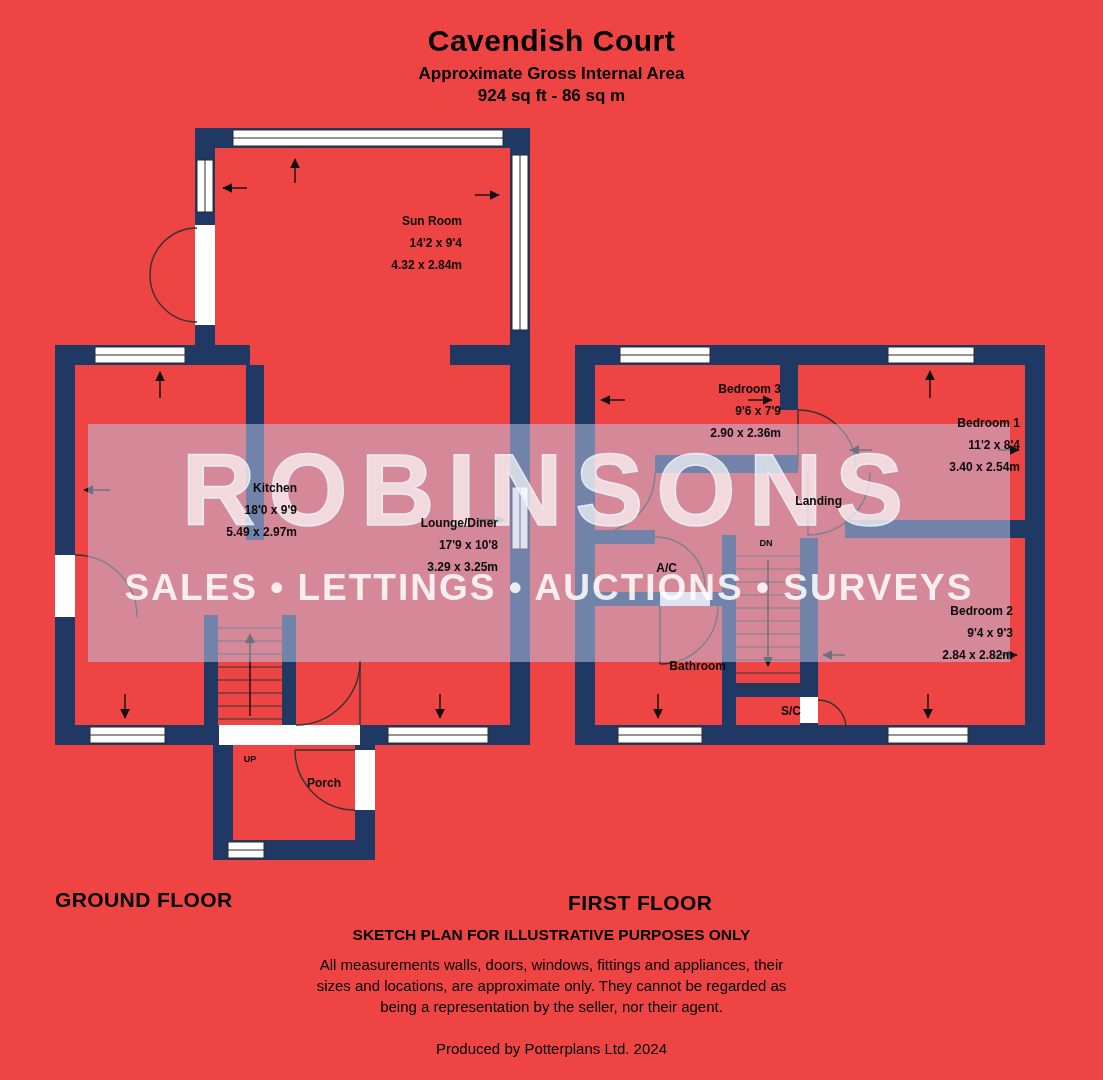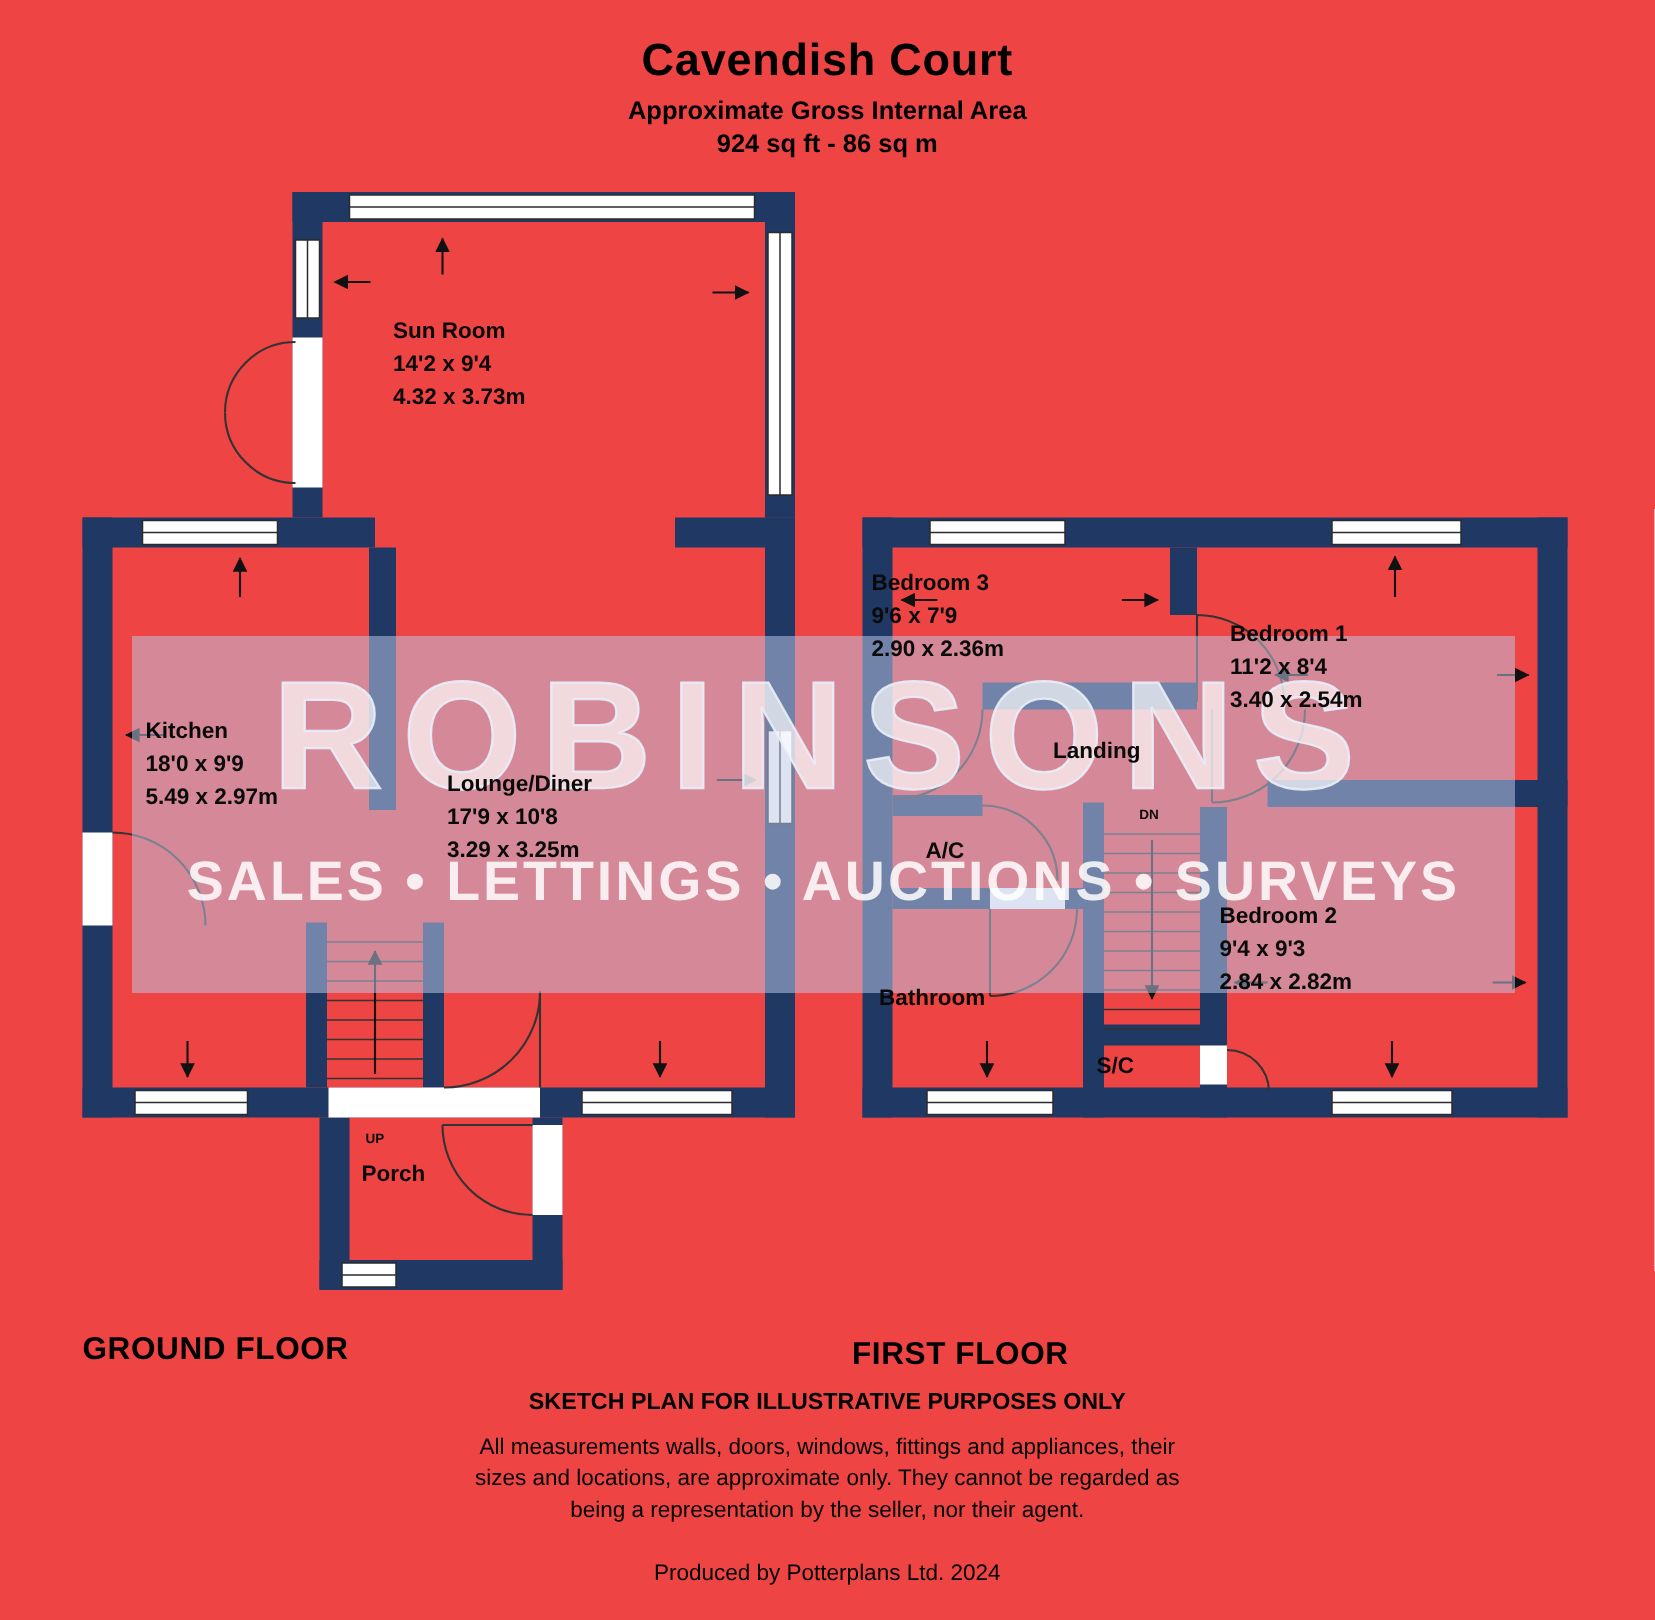--- a/index.html
+++ b/index.html
@@ -10,21 +10,21 @@
   .hdr.sub{top:64px;font-size:17px;}
   .hdr.area{top:86px;font-size:17px;}
   svg.plan{position:absolute;left:0;top:0;z-index:1;pointer-events:none;}
   .wall rect{fill:var(--wall,#1f3864);}
   .gap{fill:#ffffff;}
   .win{fill:#ffffff;stroke:#2b2b2b;stroke-width:1;}
   .thin{stroke:#2b2b2b;stroke-width:1;fill:none;}
   .door{stroke:#333;stroke-width:1.4;fill:none;}
   .tread{stroke:#333;stroke-width:1;fill:none;}
   .dim{stroke:#111;stroke-width:1.4;fill:none;}
-  .room{position:absolute;z-index:3;text-align:left;font-weight:700;font-size:15px;
+  .room{position:absolute;z-index:3;text-align:right;font-weight:700;font-size:12px;
         line-height:22px;color:#0a0a0a;}
   .tiny{position:absolute;z-index:3;text-align:center;font-weight:700;font-size:9px;color:#0a0a0a;}
   .floorlbl{position:absolute;z-index:3;font-weight:700;font-size:21px;letter-spacing:.4px;}
   .wm{position:absolute;left:88px;top:424px;width:922px;height:238px;z-index:2;
       pointer-events:none;text-align:center;overflow:hidden;}
   .wm-bg{position:absolute;inset:0;background:var(--watermark-band,#bdc9e6);opacity:.52;}
   .wm-brand{position:relative;margin-top:8px;font-weight:700;font-size:102px;letter-spacing:13px;
       color:rgba(255,255,255,.68);-webkit-text-stroke:1.5px rgba(233,238,250,.9);}
   .wm-tag{position:relative;margin-top:18px;font-weight:700;font-size:37px;letter-spacing:2px;
       color:rgba(255,255,255,.85);}
@@ -198,21 +198,21 @@
 
   <div class="wm">
     <div class="wm-bg"></div>
     <div class="wm-brand">ROBINSONS</div>
     <div class="wm-tag">SALES • LETTINGS • AUCTIONS • SURVEYS</div>
   </div>
 
   <div class="room" style="left:262px;top:210px;width:200px;">
     <div>Sun Room</div>
     <div>14'2 x 9'4</div>
-    <div>4.32 x 3.73m</div>
+    <div>4.32 x 2.84m</div>
   </div>
   <div class="room" style="left:97px;top:477px;width:200px;">
     <div>Kitchen</div>
     <div>18'0 x 9'9</div>
     <div>5.49 x 2.97m</div>
   </div>
   <div class="room" style="left:298px;top:512px;width:200px;">
     <div>Lounge/Diner</div>
     <div>17'9 x 10'8</div>
     <div>3.29 x 3.25m</div>

